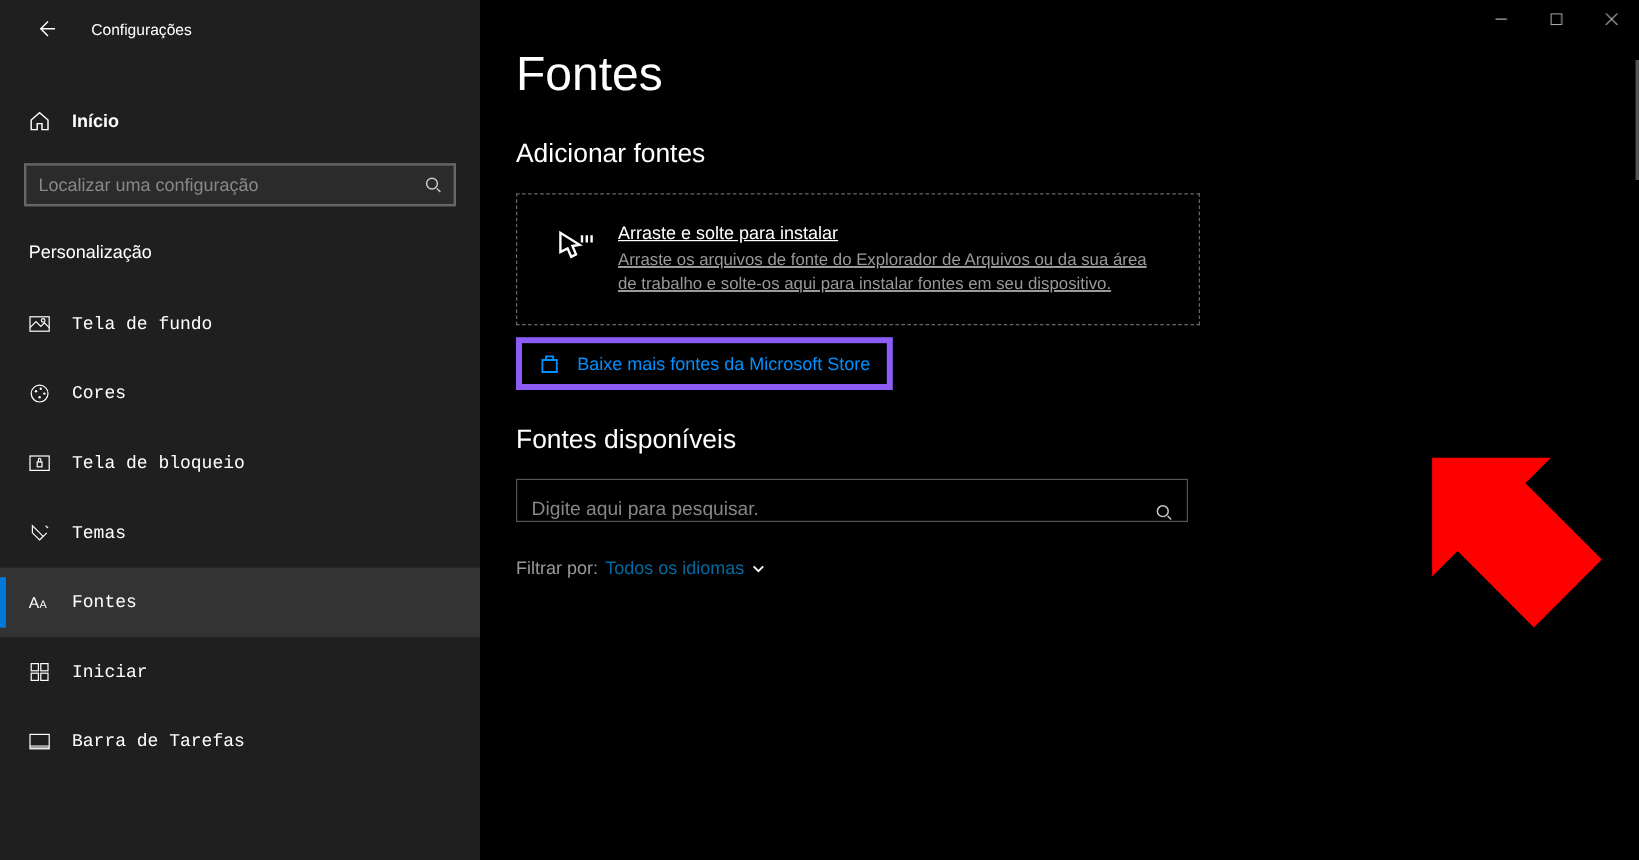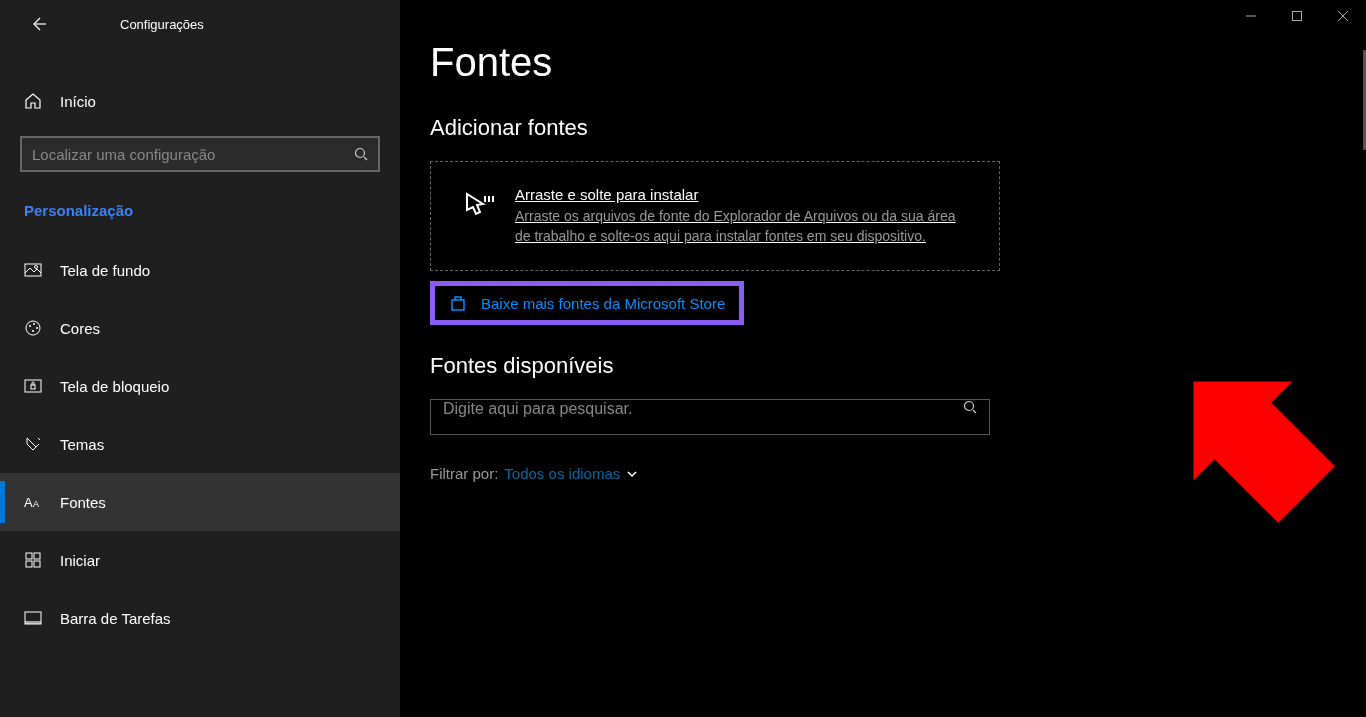--- a/index.html
+++ b/index.html
@@ -1,47 +1,47 @@
 <!DOCTYPE html>
 <html><head>
 <meta charset="utf-8">
 <style>
 * { margin: 0; padding: 0; box-sizing: border-box; font-family: "Segoe UI", sans-serif; }
 body { background: #000; color: #fff; width: 1366px; height: 717px; overflow: hidden; display: flex; }
 .sidebar { width: 400px; background: #1f1f1f; height: 100%; padding-top: 8px; position: relative; }
-.titlebar { display: flex; align-items: center; padding: 8px 20px 10px 30px; gap: 44px; }
+.titlebar { display: flex; align-items: center; padding: 8px 20px 10px 30px; }
 .back-arrow { font-size: 16px; color: #fff; margin-right: 30px; cursor: pointer; }
 .app-title { font-size: 13px; color: #fff; }
 .window-controls { position: absolute; right: -966px; top: 0; display: flex; }
 .wc { width: 46px; height: 32px; display: flex; align-items: center; justify-content: center; color: #aaa; font-size: 12px; }
-.home-row { display: flex; align-items: center; padding: 10px 24px; margin-top: 40px; cursor: pointer; }
+.home-row { display: flex; align-items: center; padding: 10px 24px; margin-top: 40px; cursor: pointer; font-weight: bold; }
 .home-row .icon { width: 28px; display: inline-flex; }
 .home-text { font-size: 15px; margin-left: 8px; }
 .search-box { margin: 16px 20px 20px 20px; border: 2px solid #666; background: #2b2b2b; height: 36px; display: flex; align-items: center; padding: 16px 10px; }
 .search-box input { flex: 1; background: transparent; border: none; color: #ccc; font-size: 15px; outline: none; }
 .search-box input::placeholder { color: #888; }
 .search-icon { color: #ccc; font-size: 14px; }
-.section-header { font-size: 15px; font-weight: 700; color: #3b82f6; padding: 10px 24px 22px 24px; }
+.section-header { font-size: 15px; font-weight: 400; color: #ffffff; padding: 10px 24px 22px 24px; }
 .nav-item { display: flex; align-items: center; padding: 0 24px; height: 58px; cursor: pointer; position: relative; }
 .nav-item .nav-icon { width: 28px; display: inline-flex; font-size: 16px; color: #fff; }
-.nav-item .nav-label { font-size: 15px; margin-left: 8px; }
+.nav-item .nav-label { font-size: 15px; margin-left: 8px; font-family: Liberation Mono, monospace; }
 .nav-item.active { background: #333; }
 .nav-item.active::before { content: ""; position: absolute; left: 0; top: 8px; bottom: 8px; width: 5px; background: #0078d7; }
 .main { flex: 1; background: #000; padding: 40px 0 0 30px; overflow: hidden; position: relative; }
 .page-title { font-size: 40px; font-weight: 300; margin-bottom: 30px; }
 .section-title { font-size: 22px; font-weight: 400; margin-bottom: 20px; margin-top: 10px; }
 .dropzone { border: 1px dashed #666; width: 570px; padding: 24px 30px; display: flex; gap: 18px; margin-bottom: 10px; text-decoration: underline; }
 .drop-icon { flex-shrink: 0; margin-top: 4px; }
 .drop-title { font-size: 15px; margin-bottom: 4px; }
 .drop-desc { font-size: 14px; color: #999; line-height: 1.4; }
 .store-link-box { border: 5px solid #8b5cf6; display: inline-flex; align-items: center; padding: 8px 14px; margin-top: 0; background: #000; position: relative; }
 .store-icon { width: 20px; margin-right: 12px; }
 .store-link { color: #0090ff; font-size: 15px; }
 .red-arrow { position: absolute; left: 780px; top: 358px; pointer-events: none; }
-.font-search { border: 1px solid #555; background: #000; width: 560px; height: 36px; display: flex; align-items: flex-start; padding: 0 12px; margin-top: 18px; margin-bottom: 30px; }
+.font-search { border: 1px solid #555; background: #000; width: 560px; height: 36px; display: flex; align-items: flex-end; padding: 0 12px; margin-top: 18px; margin-bottom: 30px; }
 .font-search input { flex: 1; background: transparent; border: none; color: #ccc; font-size: 16px; outline: none; }
 .font-search input::placeholder { color: #868686; }
 .filter-row { font-size: 15px; color: #ccc; margin-bottom: 30px; display: flex; align-items: center; gap: 6px; }
 .filter-label { color: #999; }
 .filter-value { color: #0369a1; }
 .chev { font-size: 12px; }
 .font-cards { display: flex; gap: 40px; }
 .font-card { width: 200px; }
 .sample1 { font-family: "Impact", sans-serif; font-weight: 400; font-size: 24px; line-height: 1.1; letter-spacing: -0.5px; }
 .sample2 { font-family: "Georgia", serif; font-weight: 900; font-size: 22px; text-transform: uppercase; line-height: 1.35; letter-spacing: 1px; }

